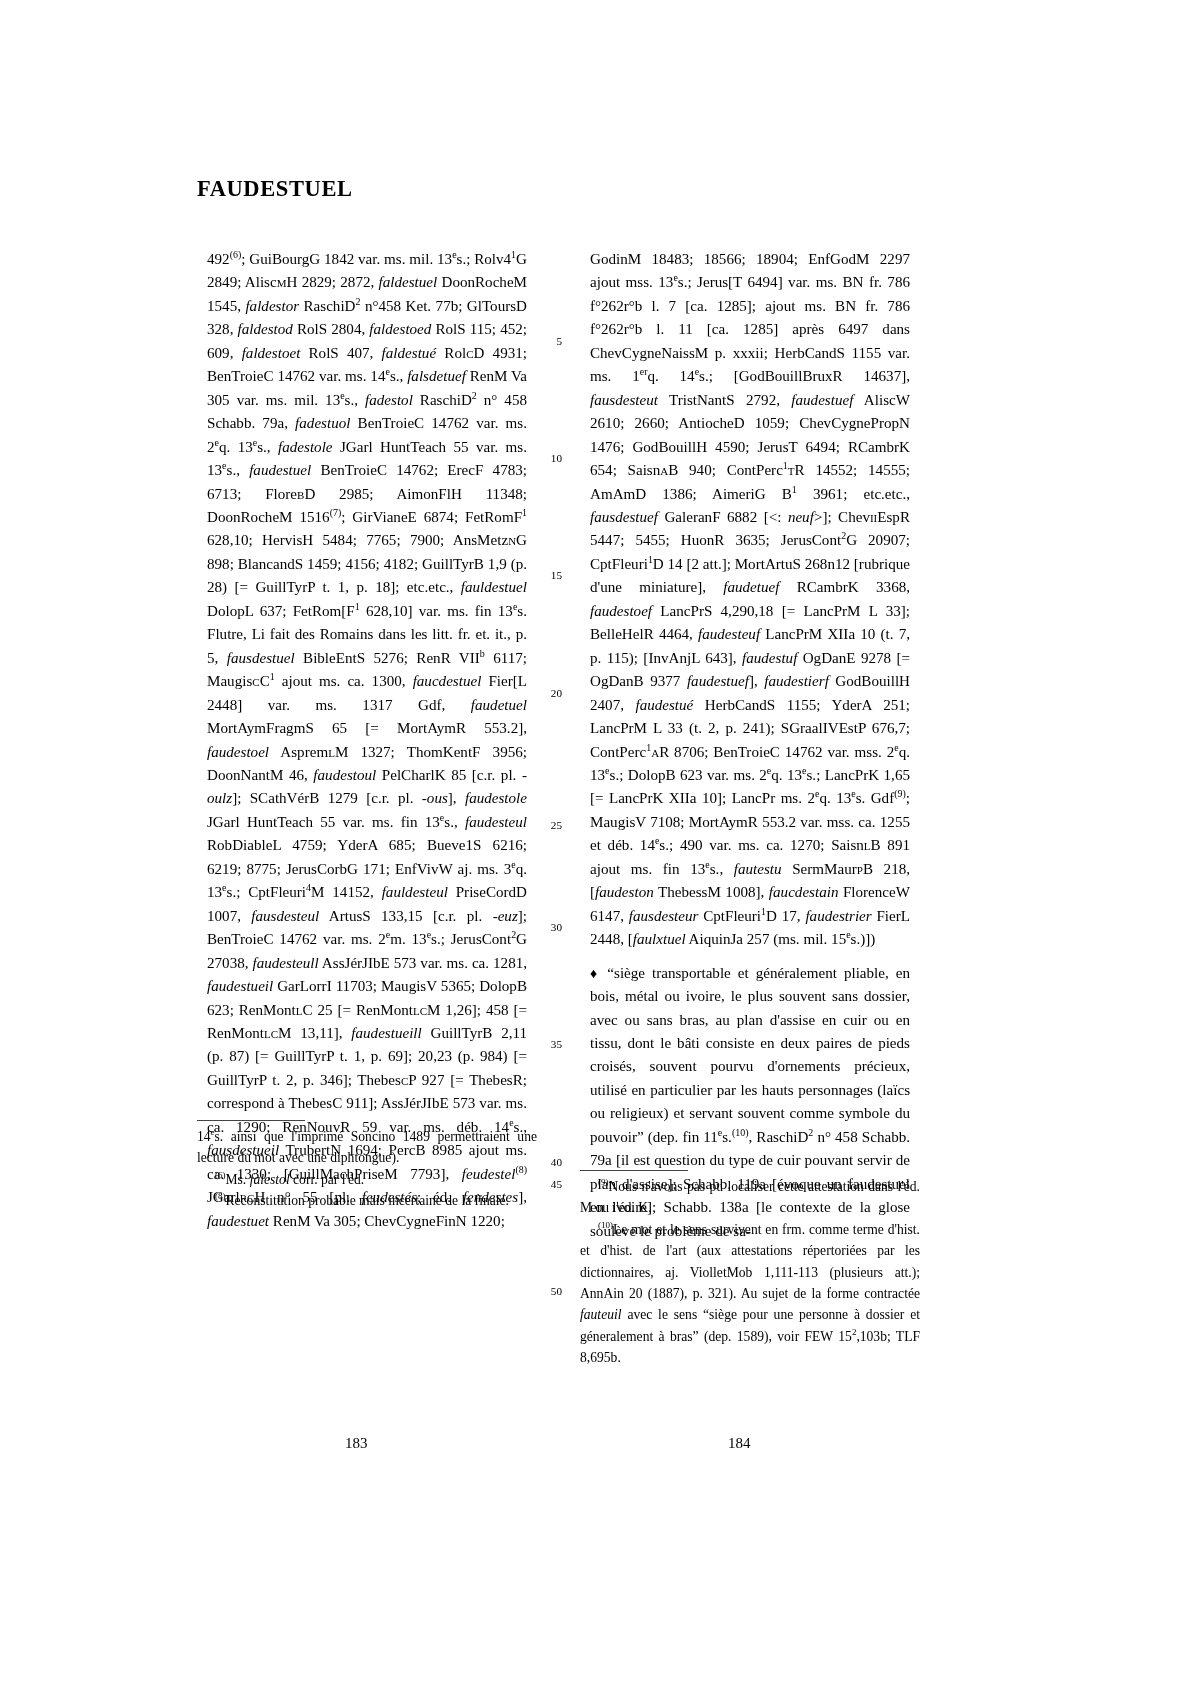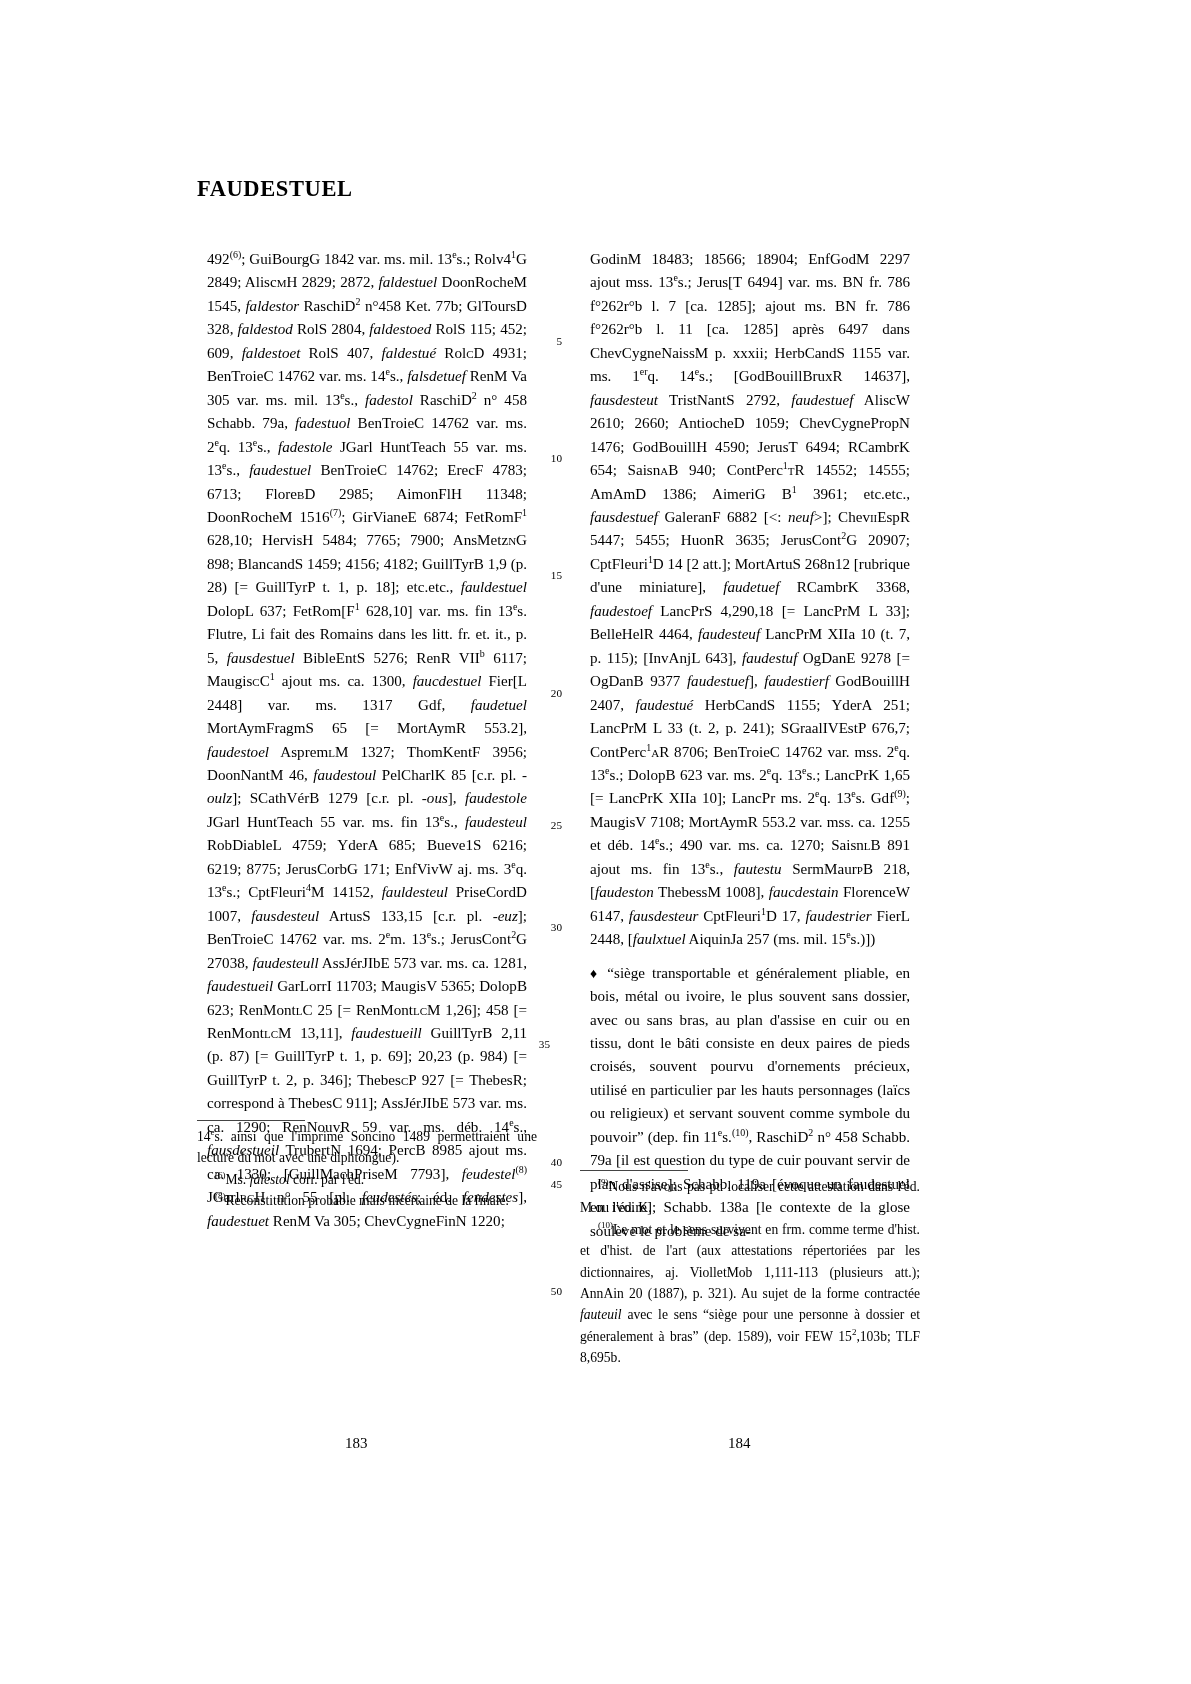--- a/index.html
+++ b/index.html
@@ -145,21 +145,21 @@
       <p class="para"><sup>(10)</sup>Le mot et le sens survivent en frm. comme terme d'hist. et d'hist. de l'art (aux attestations répertoriées par les dictionnaires, aj. ViolletMob 1,111-113 (plusieurs att.); AnnAin 20 (1887), p. 321). Au sujet de la forme contractée <i>fauteuil</i> avec le sens “siège pour une personne à dossier et géneralement à bras” (dep. 1589), voir FEW 15<sup>2</sup>,103b; TLF 8,695b.</p>
     </div>
   </div>
 
   <div class="linenums" style="left: 540px; top: 452.05px;">10</div>
   <div class="linenums" style="left: 540px; top: 334.8px;">5</div>
   <div class="linenums" style="left: 540px; top: 569.3px;">15</div>
   <div class="linenums" style="left: 540px; top: 686.55px;">20</div>
   <div class="linenums" style="left: 540px; top: 819px;">25</div>
   <div class="linenums" style="left: 540px; top: 921.05px;">30</div>
-  <div class="linenums" style="left: 528px; top: 1038.3px;">35</div>
+  <div class="linenums" style="left: 540px; top: 1038.3px;">35</div>
   <div class="linenums" style="left: 540px; top: 1155.55px;">40</div>
   <div class="linenums" style="left: 540px; top: 1178px;">45</div>
   <div class="linenums" style="left: 540px; top: 1285px;">50</div>
 
   <div class="folio folio-left">183</div>
   <div class="folio folio-right">184</div>
 
 </div>
 
 </body></html>

